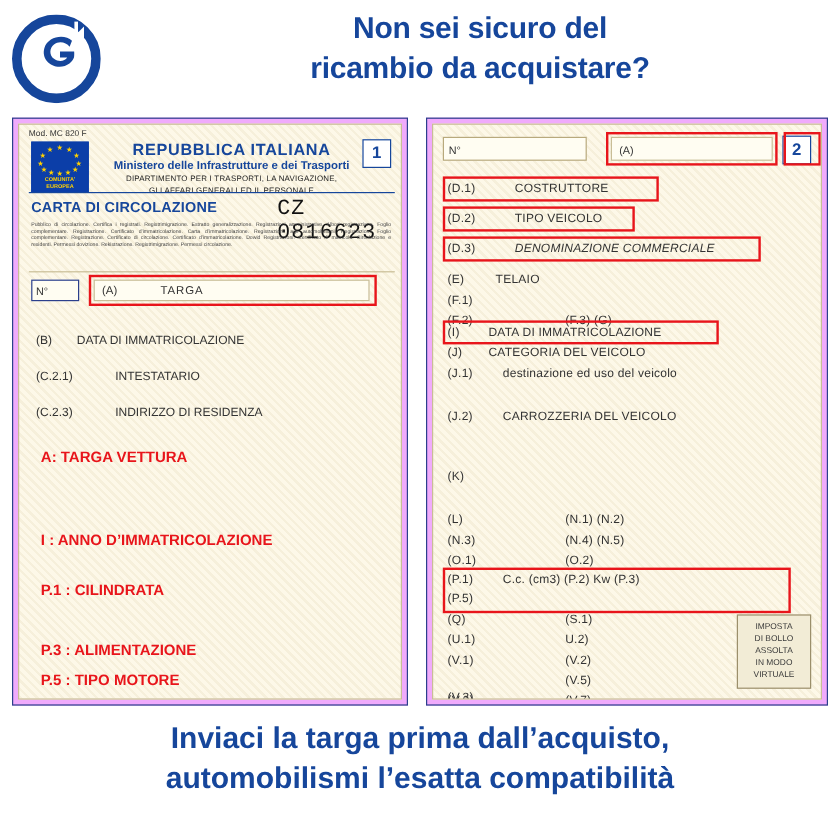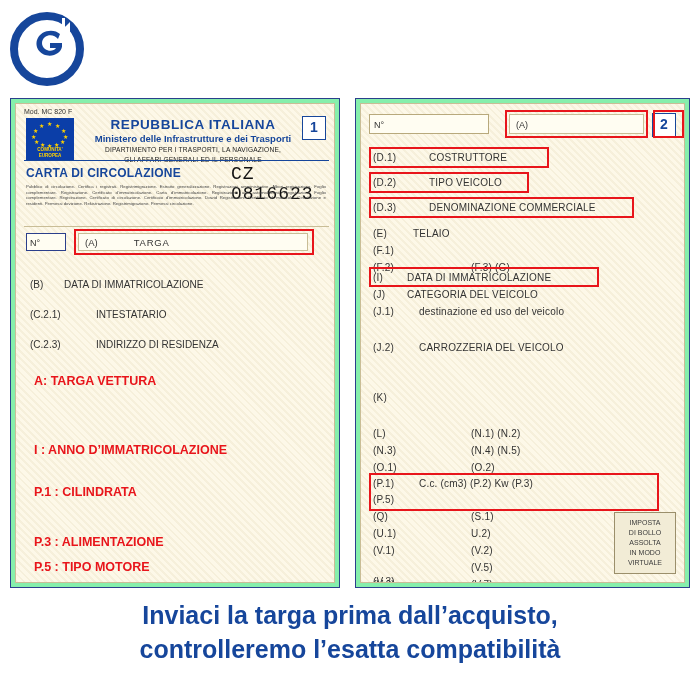--- a/index.html
+++ b/index.html
@@ -22,21 +22,21 @@
     text-align:center;
     color:#16469b;
     font-weight:bold;
     font-size:25px;
     line-height:33px;
     letter-spacing:-0.2px;
   }
   
   .panel{
     position:absolute;
-    background:#86efac;
+    background:#f0abfc;
     border:1px solid #2b3f8c;
     box-sizing:border-box;
   }
   .panel-left{left:10px;top:98px;width:330px;height:490px;}
   .panel-right{left:355px;top:98px;width:335px;height:490px;}
   .paper{
     position:absolute;inset:4px;
     background:
       repeating-linear-gradient(45deg, rgba(210,195,150,0.16) 0 2px, rgba(0,0,0,0) 2px 5px),
       #fdf8e8;
@@ -142,20 +142,22 @@
 <div class="header">
   <div class="logo">
     <svg width="74" height="74" viewBox="0 0 74 74">
       <circle cx="37" cy="37" r="33" fill="none" stroke="#16469b" stroke-width="8"></circle>
       <path d="M60 10 L60 40 L30 40 Z" fill="#ffffff"></path>
       <path d="M50 22 C44 16, 30 18, 27 28 C24 38, 34 46, 44 43 C50 41, 53 36, 52 31 L40 31 L40 36 L46 36 C44 39, 39 40, 35 37 C31 34, 31 28, 35 25 C39 22, 45 23, 48 27 Z" fill="#16469b"></path>
       <rect x="52" y="6" width="3" height="34" fill="#ffffff"></rect>
     </svg>
   </div>
   <div class="headline">
+    <div>Non sei sicuro del</div>
+    <div>ricambio da acquistare?</div>
   </div>
 </div>
 
 <div class="panel panel-left">
   <div class="paper">
 
     <div class="modnum">Mod. MC 820 F</div>
 
     <div class="flagbox">
       <div class="stars">
@@ -229,21 +231,21 @@
 
     <div class="rfld" style="left:12px;top:48px;">(D.1)</div>
     <div class="rfld" style="left:68px;top:48px;">COSTRUTTORE</div>
     <div class="redbox" style="left:8px;top:43px;width:180px;height:21px;"></div>
 
     <div class="rfld" style="left:12px;top:73px;">(D.2)</div>
     <div class="rfld" style="left:68px;top:73px;">TIPO VEICOLO</div>
     <div class="redbox" style="left:8px;top:68px;width:160px;height:21px;"></div>
 
     <div class="rfld" style="left:12px;top:98px;">(D.3)</div>
-    <div class="rfld" style="left:68px;top:98px;">DENOMINAZIONE COMMERCIALE</div>
+    <div class="rfld" style="left:68px;top:98px;font-style:italic;">DENOMINAZIONE COMMERCIALE</div>
     <div class="redbox" style="left:8px;top:93px;width:265px;height:21px;"></div>
 
     <div class="rfld" style="left:12px;top:124px;">(E)</div>
     <div class="rfld" style="left:52px;top:124px;">TELAIO</div>
 
     <div class="rfld" style="left:12px;top:141px;">(F.1)</div>
 
     <div class="rfld" style="left:12px;top:158px;">(F.2)</div>
     <div class="rfld" style="left:110px;top:158px;">(F.3)                         (G)</div>
 
@@ -297,14 +299,14 @@
       <div>DI BOLLO</div>
       <div>ASSOLTA</div>
       <div>IN MODO</div>
       <div>VIRTUALE</div>
     </div>
   </div>
 </div>
 
 <div class="footer">
   <div>Inviaci la targa prima dall’acquisto,</div>
-  <div>controlleremo l’esatta compatibilità</div>
+  <div>automobilismi l’esatta compatibilità</div>
 </div>
 
 </body></html>

